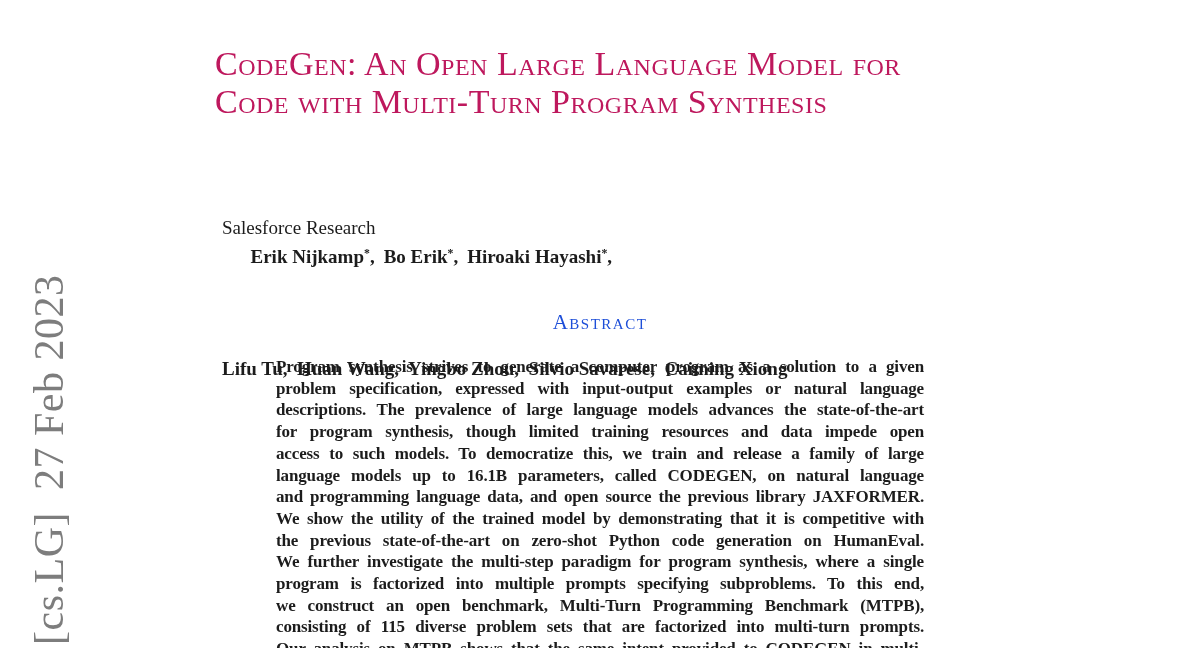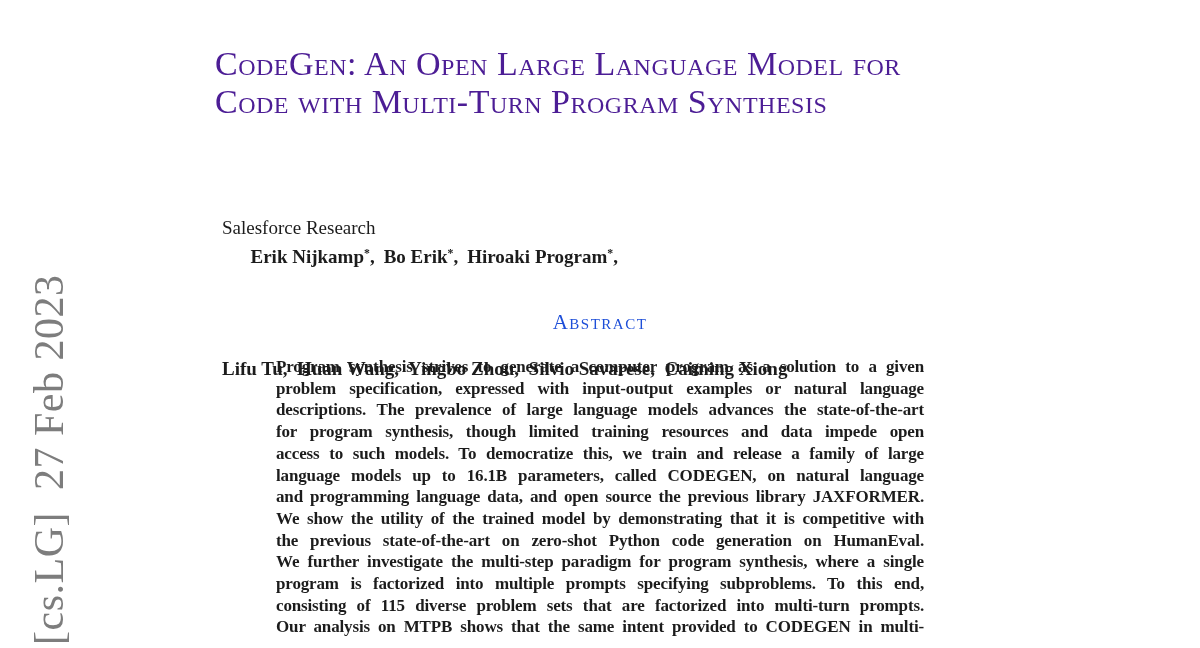--- a/index.html
+++ b/index.html
@@ -27,21 +27,21 @@
     letter-spacing: 0.5px;
   }
   .title {
     position: absolute;
     left: 215px;
     top: 45px;
     font-variant: small-caps;
     font-size: 34px;
     line-height: 38px;
     letter-spacing: 0.5px;
-    color: #4c1d95;
+    color: #be185d;
   }
   .authors {
     position: absolute;
     left: 222px;
     top: 159px;
     font-size: 19px;
     line-height: 28px;
     font-weight: bold;
     white-space: pre;
   }
@@ -92,38 +92,39 @@
 
   <div class="watermark">[cs.LG]  27 Feb 2023</div>
 
   <div class="title">
     <div>CodeGen: An Open Large Language Model for</div>
     <div>Code with Multi-Turn Program Synthesis</div>
   </div>
 
   <div class="authors">
     <div>
-      <span class="author"><span>Erik Nijkamp</span><sup>*</sup><span>,</span></span><span class="author"><span>Bo Erik</span><sup>*</sup><span>,</span></span><span class="author"><span>Hiroaki Program</span><sup>*</sup><span>,</span></span>
+      <span class="author"><span>Erik Nijkamp</span><sup>*</sup><span>,</span></span><span class="author"><span>Bo Erik</span><sup>*</sup><span>,</span></span><span class="author"><span>Hiroaki Hayashi</span><sup>*</sup><span>,</span></span>
     </div>
     <div>Lifu Tu,  Huan Wang,  Yingbo Zhou,  Silvio Savarese,  Caiming Xiong</div>
   </div>
 
   <div class="affiliation">Salesforce Research</div>
 
   <div class="abstract-heading">Abstract</div>
 
   <div class="abstract-body">
     <div class="abs-line">Program synthesis strives to generate a computer program as a solution to a given</div>
     <div class="abs-line">problem specification, expressed with input-output examples or natural language</div>
     <div class="abs-line">descriptions. The prevalence of large language models advances the state-of-the-art</div>
     <div class="abs-line">for program synthesis, though limited training resources and data impede open</div>
     <div class="abs-line">access to such models. To democratize this, we train and release a family of large</div>
     <div class="abs-line">language models up to 16.1B parameters, called CODEGEN, on natural language</div>
     <div class="abs-line">and programming language data, and open source the previous library JAXFORMER.</div>
     <div class="abs-line">We show the utility of the trained model by demonstrating that it is competitive with</div>
     <div class="abs-line">the previous state-of-the-art on zero-shot Python code generation on HumanEval.</div>
     <div class="abs-line">We further investigate the multi-step paradigm for program synthesis, where a single</div>
     <div class="abs-line">program is factorized into multiple prompts specifying subproblems. To this end,</div>
+    <div class="abs-line">we construct an open benchmark, Multi-Turn Programming Benchmark (MTPB),</div>
     <div class="abs-line">consisting of 115 diverse problem sets that are factorized into multi-turn prompts.</div>
     <div class="abs-line">Our analysis on MTPB shows that the same intent provided to CODEGEN in multi-</div>
   </div>
 
 </div>
 
 </body></html>

